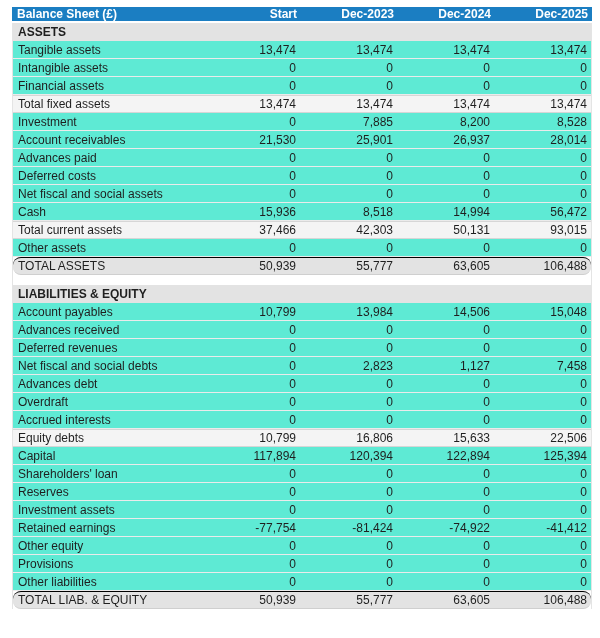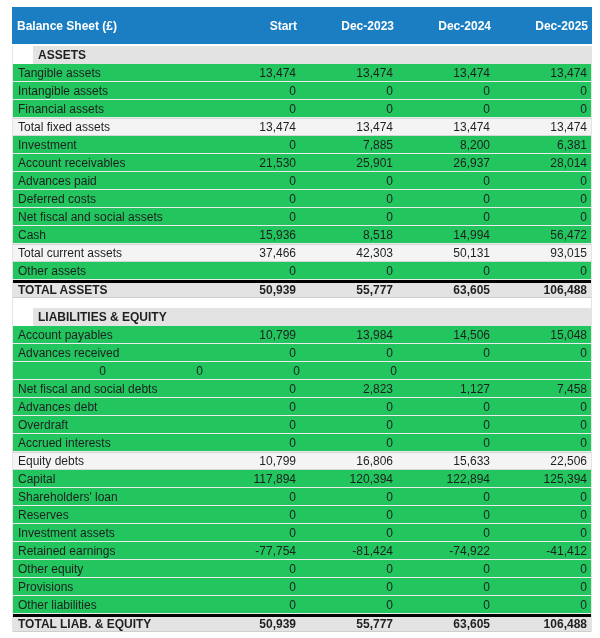--- a/index.html
+++ b/index.html
@@ -13,46 +13,46 @@
     --text:#1f1f1f;
   }
   html,body{margin:0;padding:0;}
   body{
     width:600px;height:638px;background:#ffffff;position:relative;
     font-family:"Liberation Sans", sans-serif;color:var(--text);
     -webkit-font-smoothing:antialiased;
   }
   .sheet{position:absolute;left:12px;top:7px;width:580px;}
   .header-row{
-    display:flex;align-items:center;height:39px;background:var(--accent);
+    display:flex;align-items:center;height:16px;background:var(--accent);
     border-bottom:2px solid #ffffff;box-sizing:border-box;
   }
   .header-row .cell{color:var(--header-text);font-weight:bold;font-size:12px;}
   .cell{box-sizing:border-box;white-space:nowrap;overflow:hidden;}
   .cell.label{flex:1;padding-left:5px;text-align:left;}
   .cell.num{flex:none;width:97px;padding-right:4px;text-align:right;}
   .tbody{
     border-left:1px solid #e4e4e4;border-right:1px solid #e4e4e4;
     box-sizing:border-box;
   }
   .row{
     display:flex;align-items:center;height:18px;font-size:12px;
     border-bottom:1px solid var(--row-border);box-sizing:border-box;
-    background:#22c55e;
+    background:#5eead4;
   }
   .row.section{
-    background:var(--section-bg);font-weight:bold;border-bottom:1px solid var(--section-bg);margin-left:20px;
+    background:var(--section-bg);font-weight:bold;border-bottom:1px solid var(--section-bg);
   }
   .row.subtotal{
     background:var(--subtotal-bg);font-weight:normal;
     border-top:1px solid var(--strong-border);border-bottom:1px solid var(--strong-border);
   }
   .row.total{
-    background:var(--total-bg);font-weight:bold;
-    border-top:3px solid #000000;border-bottom:1px solid #cfcfcf;
+    background:var(--total-bg);font-weight:normal;
+    border-top:1px solid #000000;border-bottom:1px solid #cfcfcf;border-radius:8px;
   }
   .spacer{height:10px;background:#ffffff;}
 </style>
 </head>
 <body>
 
 <div class="sheet">
   <div class="header-row">
     <div class="cell label">Balance Sheet (£)</div>
 
@@ -95,21 +95,21 @@
         <div class="cell num">13,474</div>
         <div class="cell num">13,474</div>
         <div class="cell num">13,474</div>
         <div class="cell num">13,474</div>
       </div>
       <div class="row ">
         <div class="cell label">Investment</div>
         <div class="cell num">0</div>
         <div class="cell num">7,885</div>
         <div class="cell num">8,200</div>
-        <div class="cell num">6,381</div>
+        <div class="cell num">8,528</div>
       </div>
       <div class="row ">
         <div class="cell label">Account receivables</div>
         <div class="cell num">21,530</div>
         <div class="cell num">25,901</div>
         <div class="cell num">26,937</div>
         <div class="cell num">28,014</div>
       </div>
       <div class="row ">
         <div class="cell label">Advances paid</div>
@@ -176,20 +176,21 @@
         <div class="cell num">15,048</div>
       </div>
       <div class="row ">
         <div class="cell label">Advances received</div>
         <div class="cell num">0</div>
         <div class="cell num">0</div>
         <div class="cell num">0</div>
         <div class="cell num">0</div>
       </div>
       <div class="row ">
+        <div class="cell label">Deferred revenues</div>
         <div class="cell num">0</div>
         <div class="cell num">0</div>
         <div class="cell num">0</div>
         <div class="cell num">0</div>
       </div>
       <div class="row ">
         <div class="cell label">Net fiscal and social debts</div>
         <div class="cell num">0</div>
         <div class="cell num">2,823</div>
         <div class="cell num">1,127</div>

